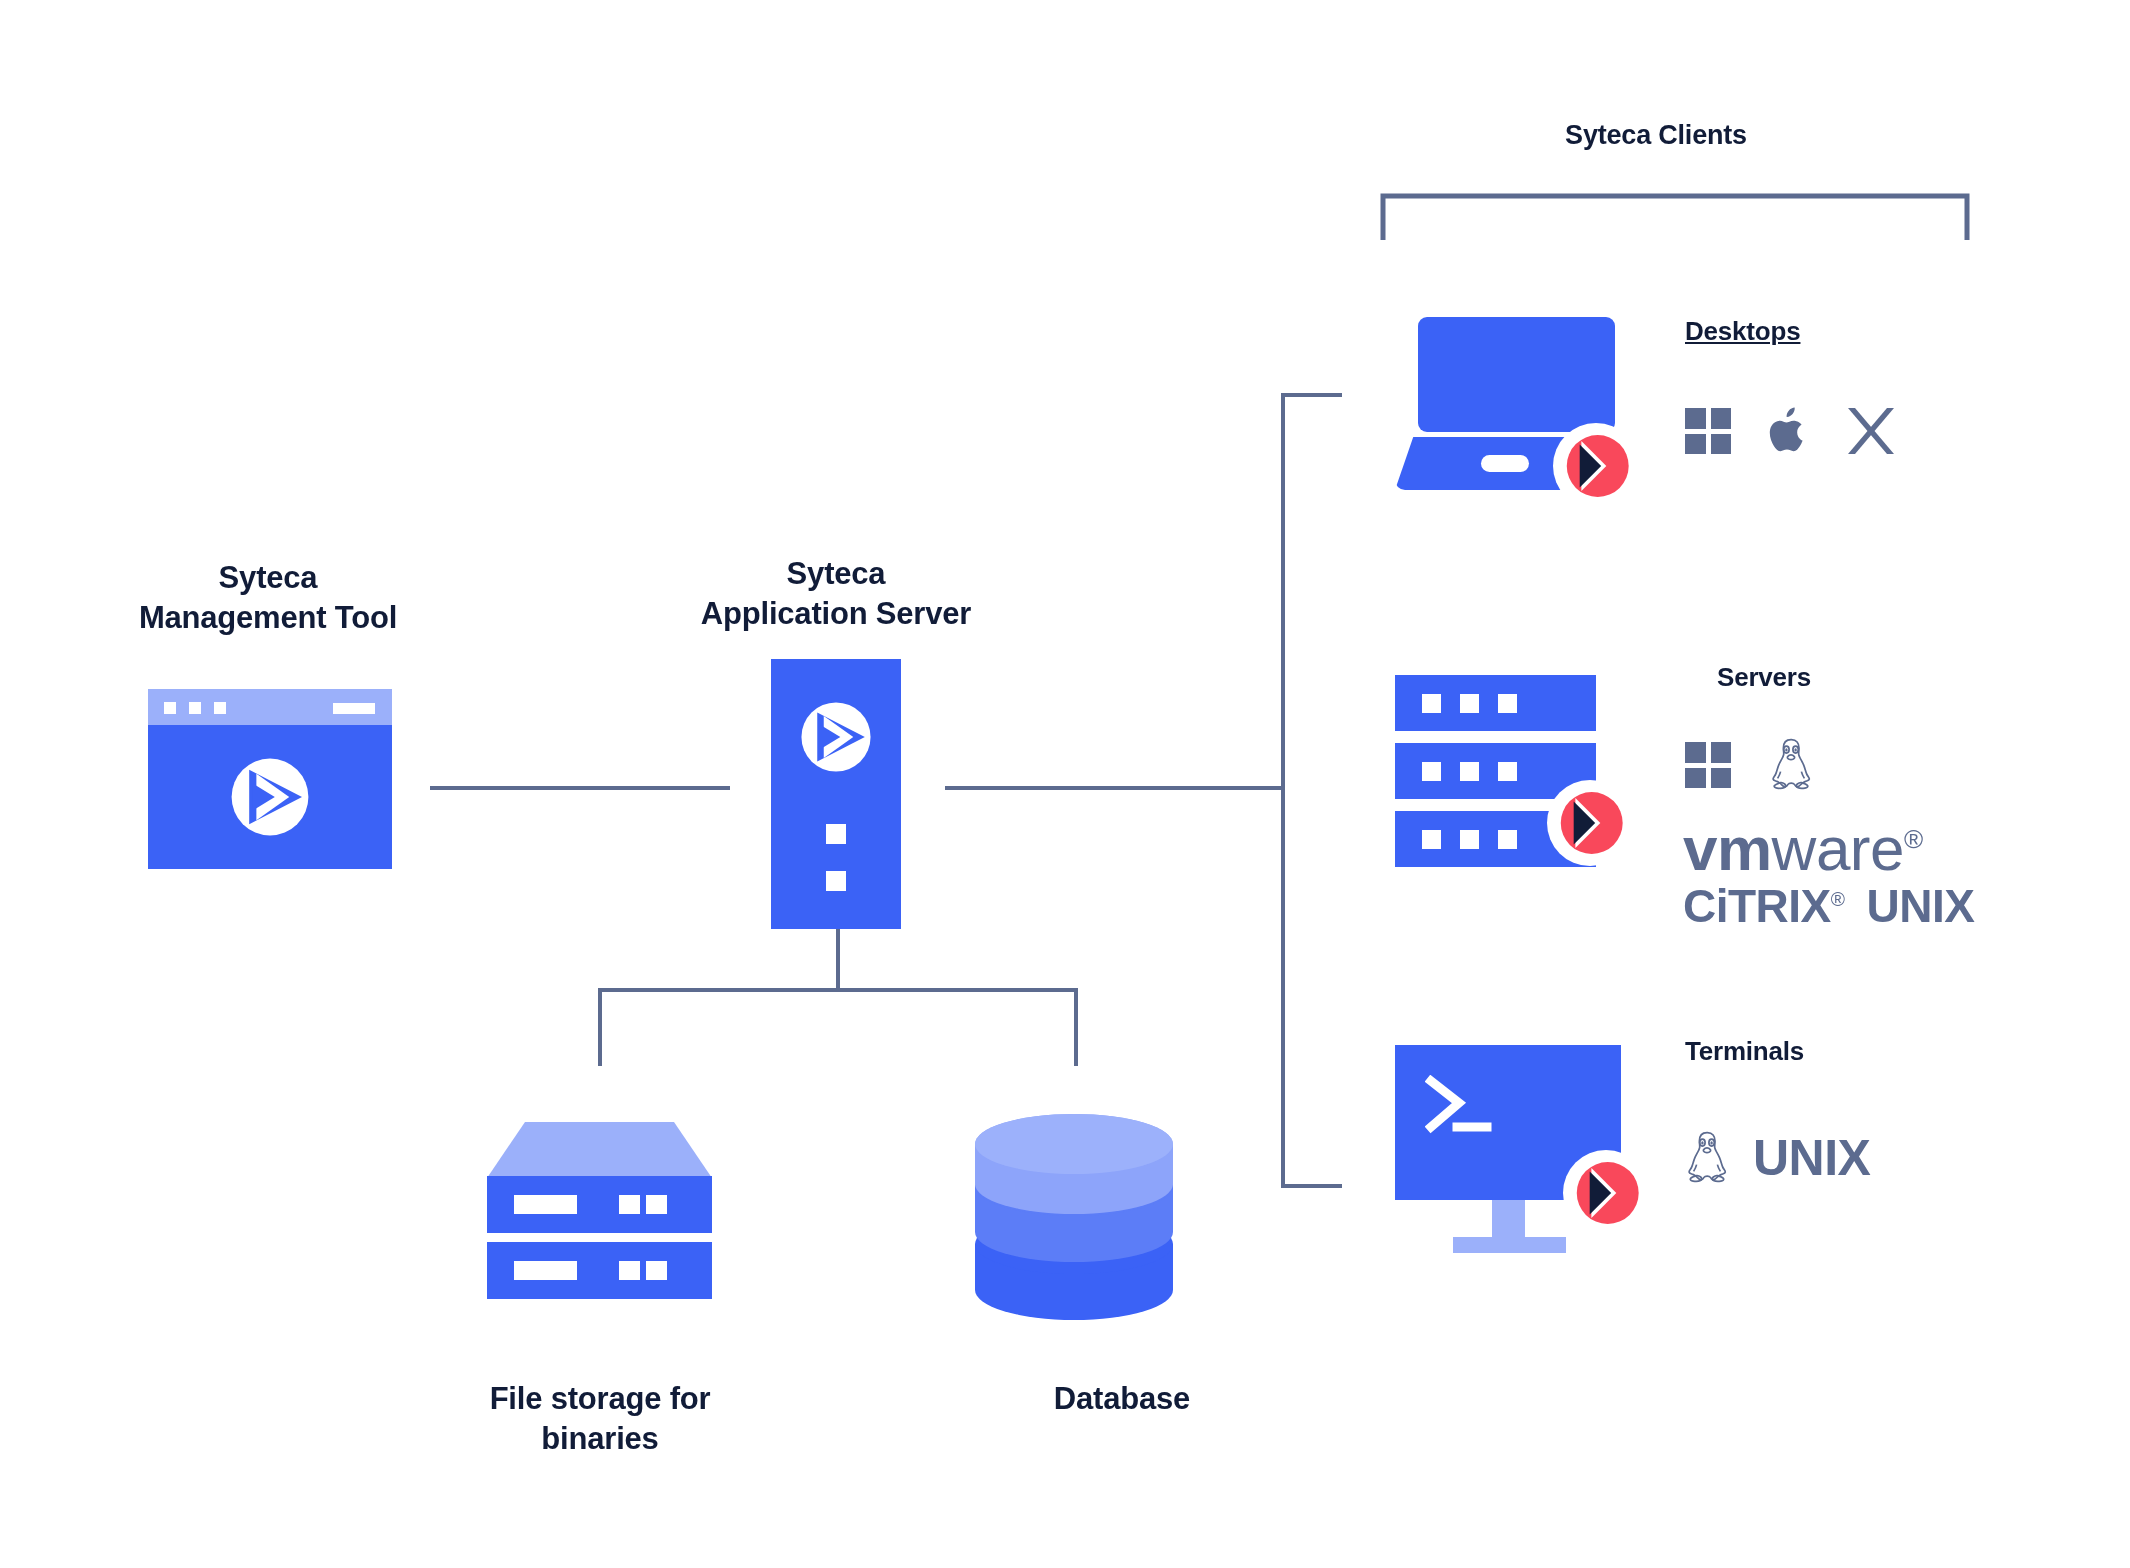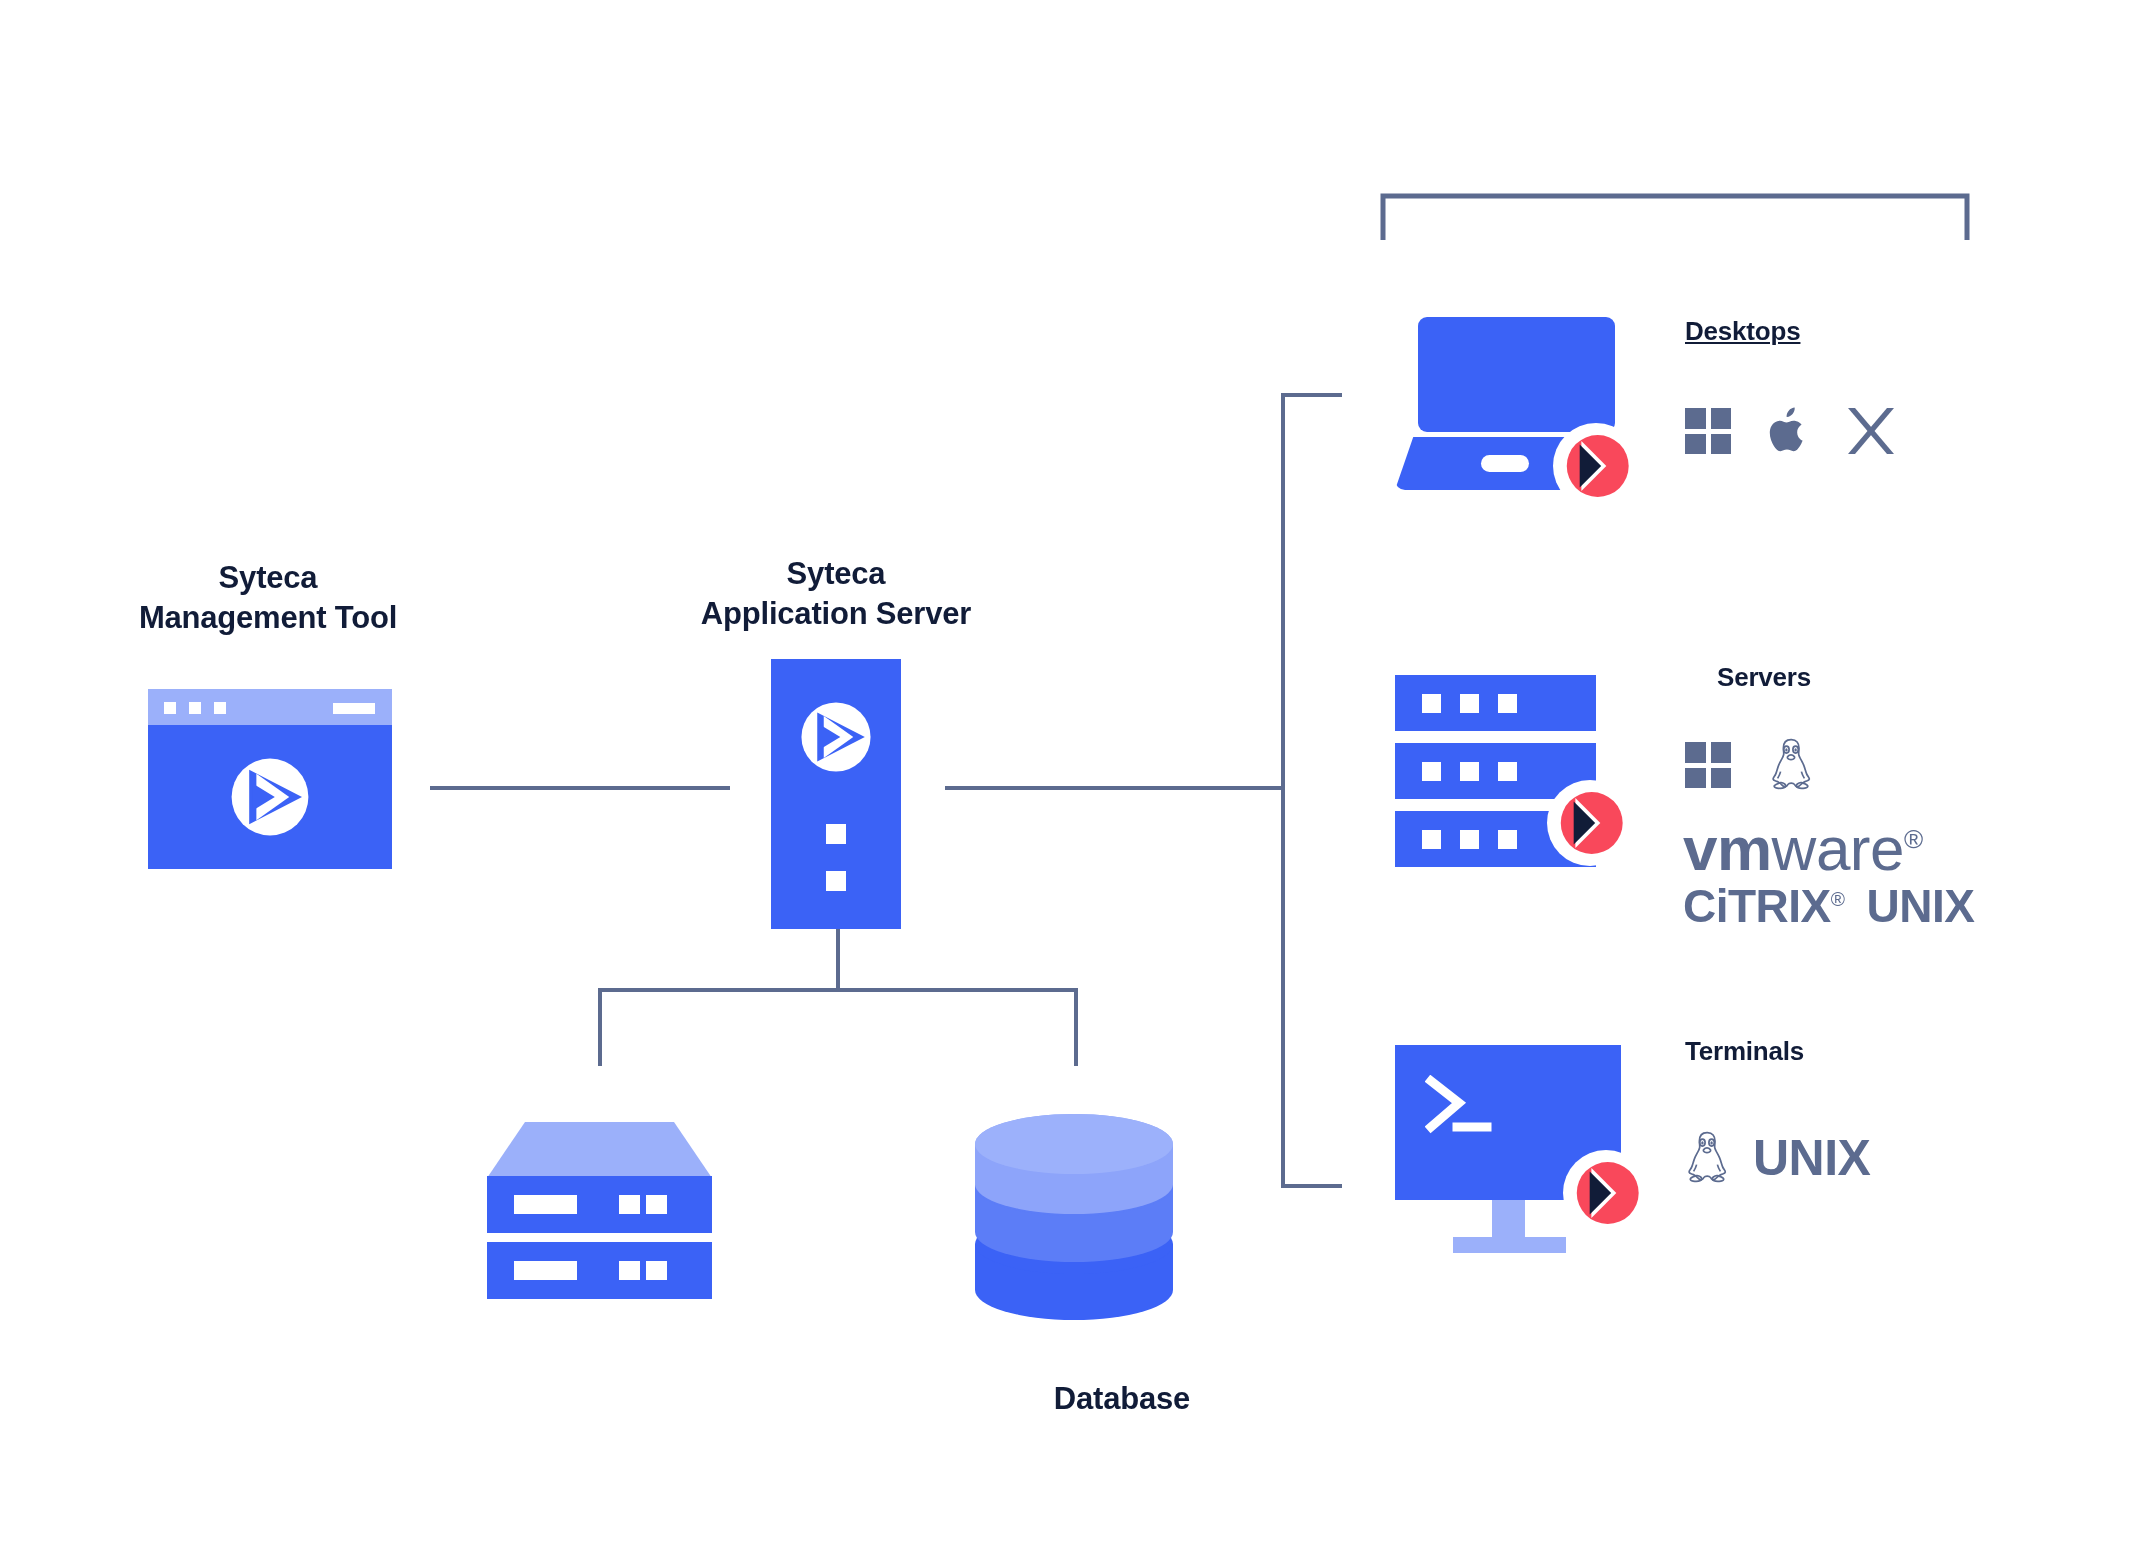--- a/index.html
+++ b/index.html
@@ -101,20 +101,21 @@
 
   <div class="line-v" style="left:836px;top:928px;height:62px;"></div>
   <div class="line-h" style="left:598px;top:988px;width:480px;"></div>
   <div class="line-v" style="left:598px;top:988px;height:78px;"></div>
   <div class="line-v" style="left:1074px;top:988px;height:78px;"></div>
 
   <div class="line-v" style="left:1281px;top:393px;height:795px;"></div>
   <div class="line-h" style="left:1281px;top:393px;width:61px;"></div>
   <div class="line-h" style="left:1281px;top:1184px;width:61px;"></div>
 
+  <div class="label label-group" style="left:1386px;top:118px;width:540px;">Syteca Clients</div>
 
   <svg class="bracket" style="left:1380px;top:192px;width:590px;height:50px;" viewBox="0 0 590 50">
     <path d="M3 48 L3 4 L587 4 L587 48" fill="none" stroke="#5c6b8f" stroke-width="5"></path>
   </svg>
 
   <div style="position:absolute;left:1395px;top:305px;width:560px;height:225px;">
 
     <div class="lap-screen" style="left:23px;top:12px;width:197px;height:115px;"></div>
     <div class="lap-base" style="left:0px;top:132px;width:228px;height:53px;border-radius:6px 6px 10px 10px;
                 clip-path:polygon(8% 0, 100% 0, 100% 100%, 0 100%);"></div>
@@ -297,20 +298,22 @@
       <span class="sm" style="left:132px;top:19px;width:21px;height:19px;"></span>
       <span class="sm" style="left:159px;top:19px;width:21px;height:19px;"></span>
     </div>
     <div class="fs-bar" style="left:0;top:120px;width:225px;height:57px;">
       <span class="wide" style="left:27px;top:19px;width:63px;height:19px;"></span>
       <span class="sm" style="left:132px;top:19px;width:21px;height:19px;"></span>
       <span class="sm" style="left:159px;top:19px;width:21px;height:19px;"></span>
     </div>
   </div>
 
+  <div class="label label-node" style="left:400px;top:1379px;width:400px;">File storage for
+binaries</div>
 
   <div class="db" style="left:975px;top:1112px;width:198px;height:210px;">
     <svg viewBox="0 0 198 210" style="display:block;width:100%;height:100%;">
 
       <path d="M0 132 L0 178 A99 30 0 0 0 198 178 L198 132 Z" fill="#3b62f6"></path>
       <ellipse cx="99" cy="132" rx="99" ry="30" fill="#3b62f6"></ellipse>
 
       <path d="M0 74 L0 120 A99 30 0 0 0 198 120 L198 74 Z" fill="#5c7df7"></path>
       <ellipse cx="99" cy="74" rx="99" ry="30" fill="#5c7df7"></ellipse>
 

